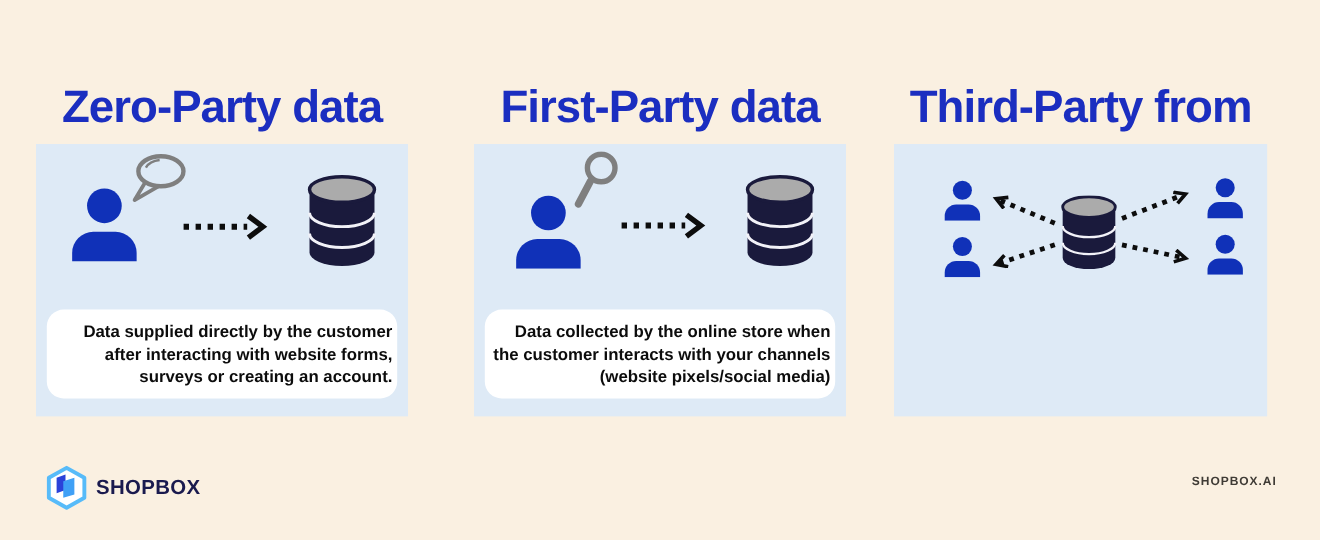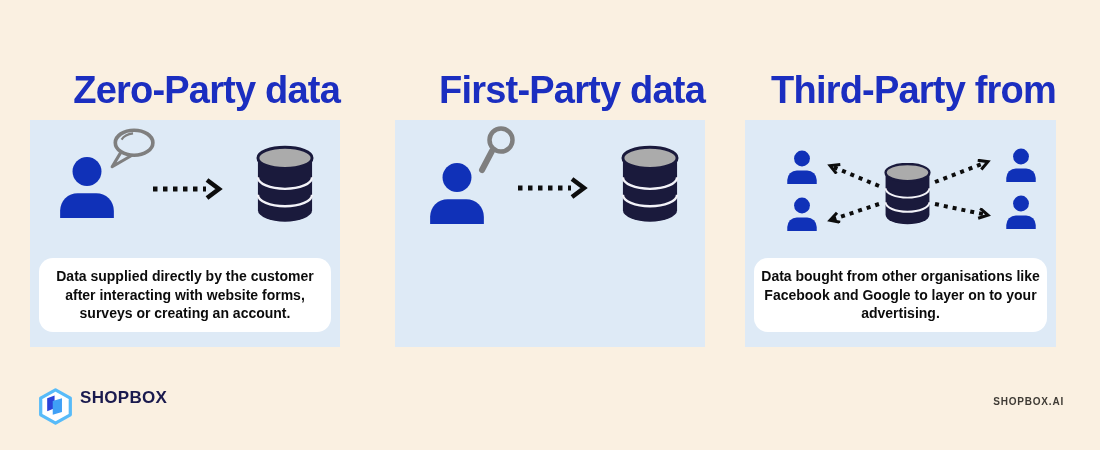--- a/index.html
+++ b/index.html
@@ -12,45 +12,45 @@
     width:1100px;height:450px;
     background:#FAF0E1;
     overflow:hidden;
   }
   .column{position:absolute;top:0;height:450px;}
   .col-1{left:30px;width:310px;}
   .col-2{left:395px;width:310px;}
   .col-3{left:745px;width:311px;}
   .title{
     position:absolute;top:44px;left:0;right:0;
-    text-align:right;
+    text-align:center;
     font-size:38px;font-weight:800;
     letter-spacing:-0.8px;
     color:#1B2EC0;
     white-space:nowrap;
   }
   .panel{
     position:absolute;top:120px;left:0;right:0;height:227px;
     background:#DEEAF6;
   }
   .caption-box{
     position:absolute;left:9px;right:9px;bottom:15px;
     background:#ffffff;
     border-radius:14px;
     padding:9px 4px;
-    text-align:center;
+    text-align:right;
     font-size:14px;line-height:1.33;font-weight:600;
     color:#0C0C0C;
   }
   .abs{position:absolute;}
   .person{fill:#1031B8;}
   .dash-line{stroke:#0D0D0D;stroke-width:4;stroke-dasharray:4,5;}
   .footer-logo{
     position:absolute;left:37px;top:388px;
-    display:flex;gap:6px;
+    display:flex;align-items:center;gap:6px;
   }
   .logo-word{
     font-size:17px;font-weight:800;color:#1A1A4E;letter-spacing:0.3px;
   }
   .site-text{
     position:absolute;right:36px;top:396px;
     font-size:10px;font-weight:700;color:#3F3B35;letter-spacing:0.8px;
   }
 </style>
 </head>
@@ -108,20 +108,21 @@
         <polyline points="57,3 69,12 57,21" fill="none" stroke="#0D0D0D" stroke-width="4.5"></polyline>
       </svg>
 
       <svg class="abs" style="left:226px;top:25px" width="58" height="80" viewBox="0 0 60 80">
         <path d="M2,12 V66 A28,12 0 0 0 58,66 V12 Z" fill="#1A1A3C"></path>
         <path d="M2,32 A28,12 0 0 0 58,32" fill="none" stroke="#F2F2F8" stroke-width="2.5"></path>
         <path d="M2,50 A28,12 0 0 0 58,50" fill="none" stroke="#F2F2F8" stroke-width="2.5"></path>
         <ellipse cx="30" cy="12" rx="28" ry="11" fill="#ABABAB" stroke="#1A1A3C" stroke-width="3"></ellipse>
       </svg>
 
+      <div class="caption-box">Data collected by the online store when the customer interacts with your channels (website pixels/social media)</div>
     </div>
   </section>
 
   <section class="column col-3">
     <h1 class="title">Third-Party from</h1>
     <div class="panel">
 
       <svg class="abs" style="left:40px;top:30px" width="34" height="34" viewBox="0 0 60 60">
         <circle class="person" cx="30" cy="15" r="14"></circle>
         <path class="person" d="M4,60 v-7 a17,17 0 0 1 17,-17 h18 a17,17 0 0 1 17,17 v7 z"></path>
@@ -151,21 +152,20 @@
           <marker id="chev" markerWidth="16" markerHeight="16" refX="10" refY="6" orient="auto" markerUnits="userSpaceOnUse">
             <polyline points="2,1 11,6 2,11" fill="none" stroke="#0D0D0D" stroke-width="3"></polyline>
           </marker>
         </defs>
         <line class="dash-line" x1="134" y1="66" x2="86" y2="46" marker-end="url(#chev)"></line>
         <line class="dash-line" x1="134" y1="84" x2="86" y2="100" marker-end="url(#chev)"></line>
         <line class="dash-line" x1="190" y1="62" x2="242" y2="42" marker-end="url(#chev)"></line>
         <line class="dash-line" x1="190" y1="84" x2="242" y2="95" marker-end="url(#chev)"></line>
       </svg>
 
-      <div class="caption-box">Data bought from other organisations like Facebook and Google to layer on to your advertising.</div>
     </div>
   </section>
 
   <div class="footer-logo">
     <svg width="37" height="37" viewBox="0 0 40 40">
       <polygon points="20,2 36,11 36,29 20,38 4,29 4,11" fill="#FFFFFF" stroke="#57BBF9" stroke-width="3.5" stroke-linejoin="round"></polygon>
       <path d="M11,11 L19,8 V22 L11,25 Z" fill="#2B42D9"></path>
       <path d="M17,14 L27,11 V26 L17,29 Z" fill="#3FA0F6"></path>
     </svg>
     <span class="logo-word">SHOPBOX</span>

